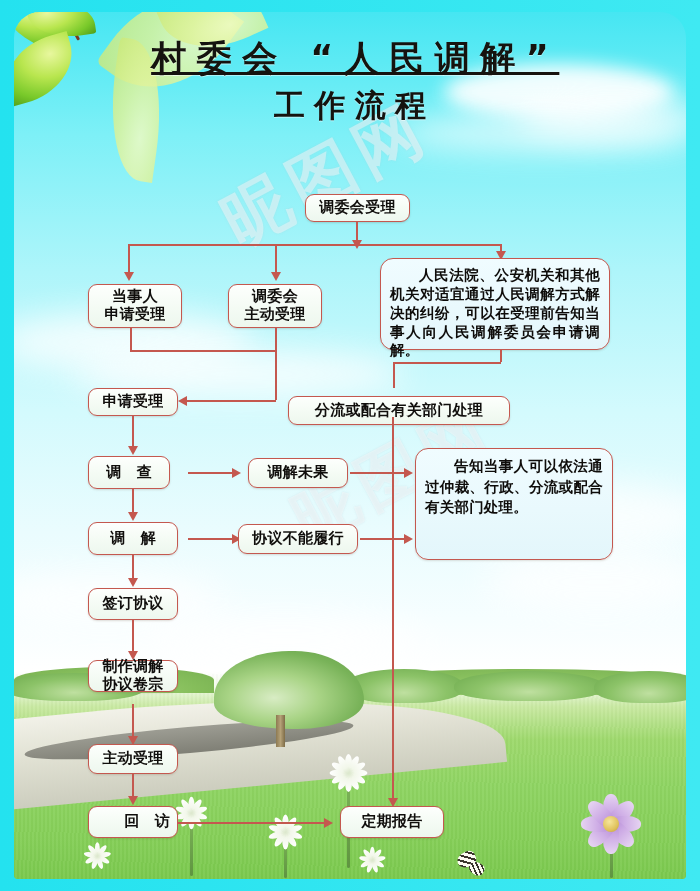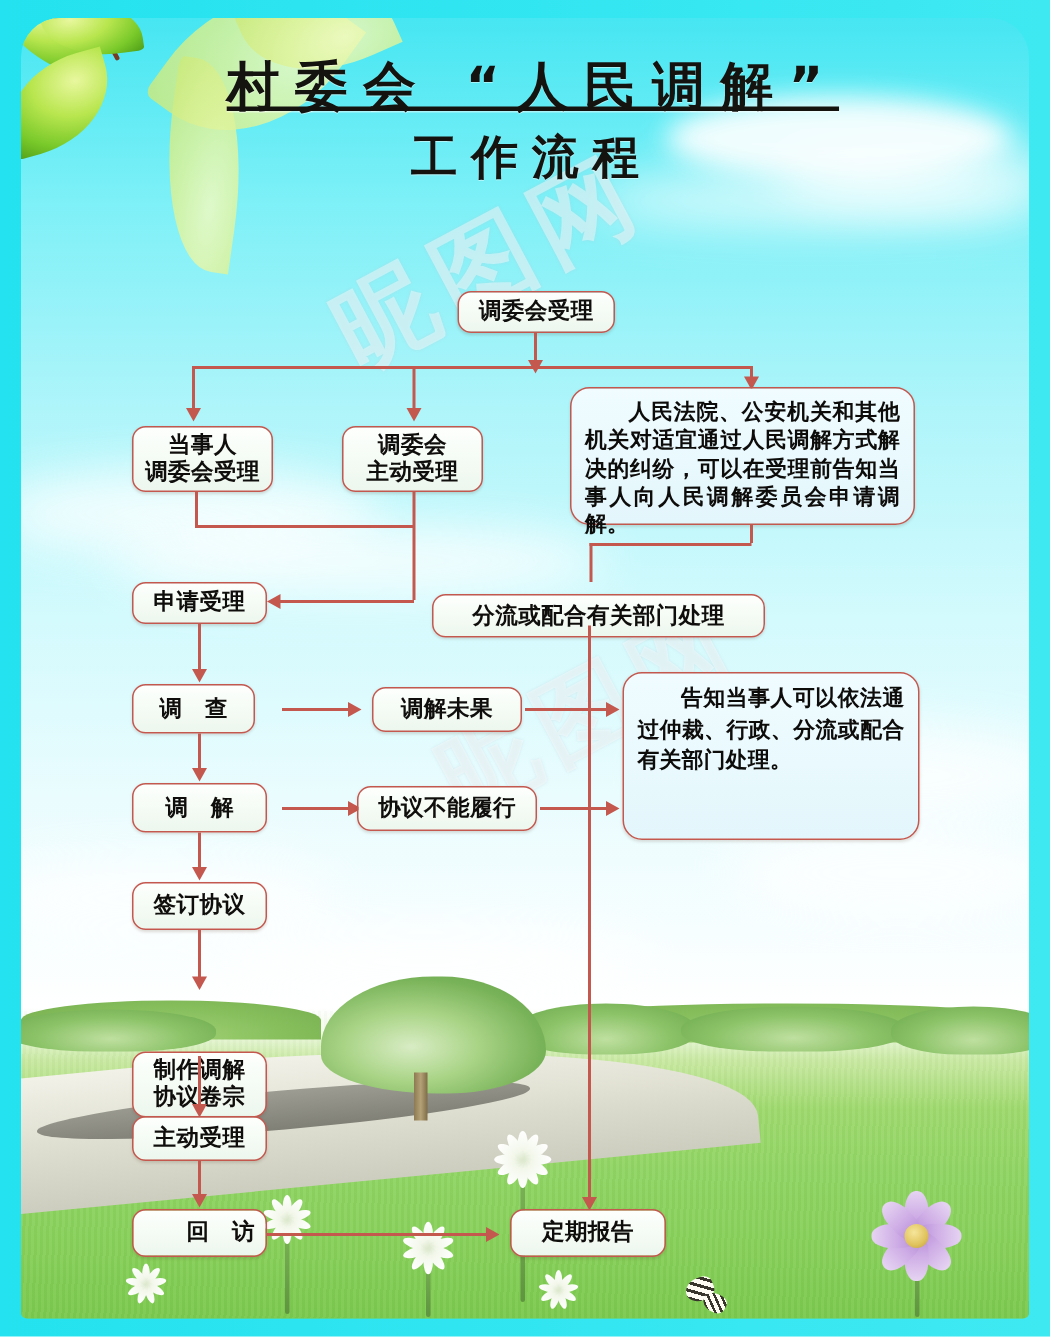--- a/index.html
+++ b/index.html
@@ -357,21 +357,21 @@
     <div class="arw down" style="left:124px;top:272px;"></div>
 
     <div class="ln v" style="left:275px;top:244px;height:32px;"></div>
     <div class="arw down" style="left:271px;top:272px;"></div>
 
     <div class="ln v" style="left:500px;top:244px;height:12px;"></div>
     <div class="arw down" style="left:496px;top:251px;"></div>
 
     <div class="node two" style="left:88px;top:284px;width:94px;height:44px;">
       <span class="t">当事人
-调委会受理</span>
+申请受理</span>
     </div>
 
     <div class="node two" style="left:228px;top:284px;width:94px;height:44px;">
       <span class="t">调委会
 主动受理</span>
     </div>
 
     <div class="para" style="left:380px;top:258px;width:230px;height:92px;">
       <span class="t">人民法院、公安机关和其他机关对适宜通过人民调解方式解决的纠纷，可以在受理前告知当事人向人民调解委员会申请调解。</span>
     </div>
@@ -433,21 +433,21 @@
     <div class="para wide" style="left:415px;top:448px;width:198px;height:112px;">
       <span class="t">告知当事人可以依法通过仲裁、行政、分流或配合有关部门处理。</span>
     </div>
 
     <div class="node sm" style="left:88px;top:588px;width:90px;height:32px;">
       <span class="t">签订协议</span>
     </div>
     <div class="ln v" style="left:132px;top:620px;height:34px;"></div>
     <div class="arw down" style="left:128px;top:651px;"></div>
 
-    <div class="node two" style="left:88px;top:660px;width:90px;height:44px;margin-top:41px;">
+    <div class="node two" style="left:88px;top:660px;width:90px;height:32px;">
       <span class="t">制作调解
 协议卷宗</span>
     </div>
     <div class="ln v" style="left:132px;top:704px;height:36px;"></div>
     <div class="arw down" style="left:128px;top:736px;"></div>
 
     <div class="node sm" style="left:88px;top:744px;width:90px;height:30px;">
       <span class="t">主动受理</span>
     </div>
     <div class="ln v" style="left:132px;top:774px;height:26px;"></div>

